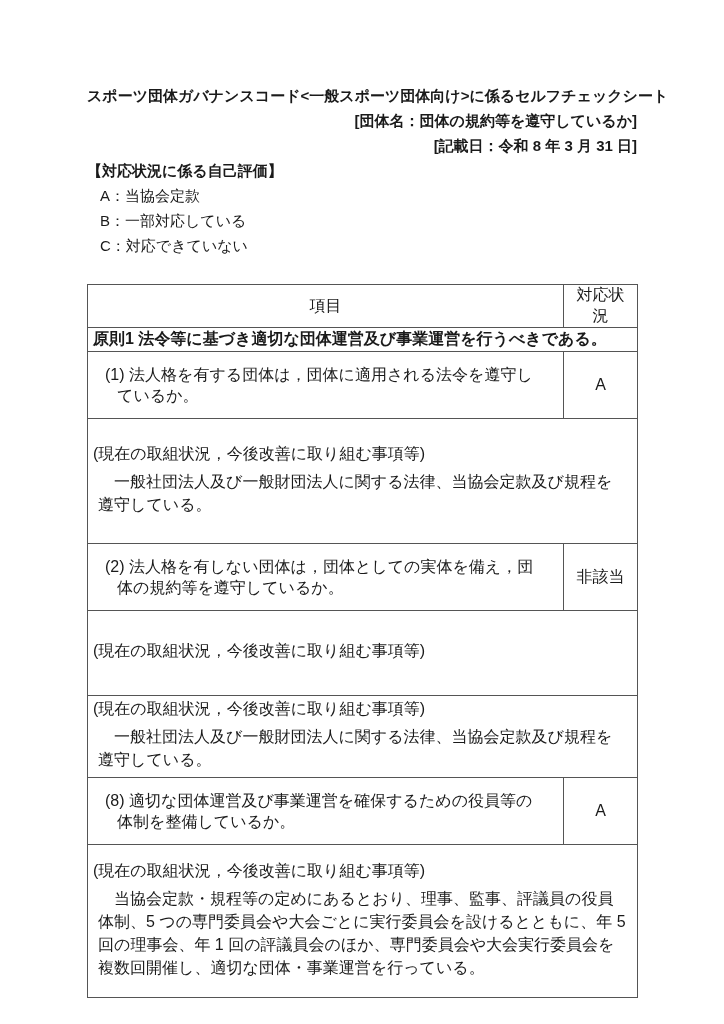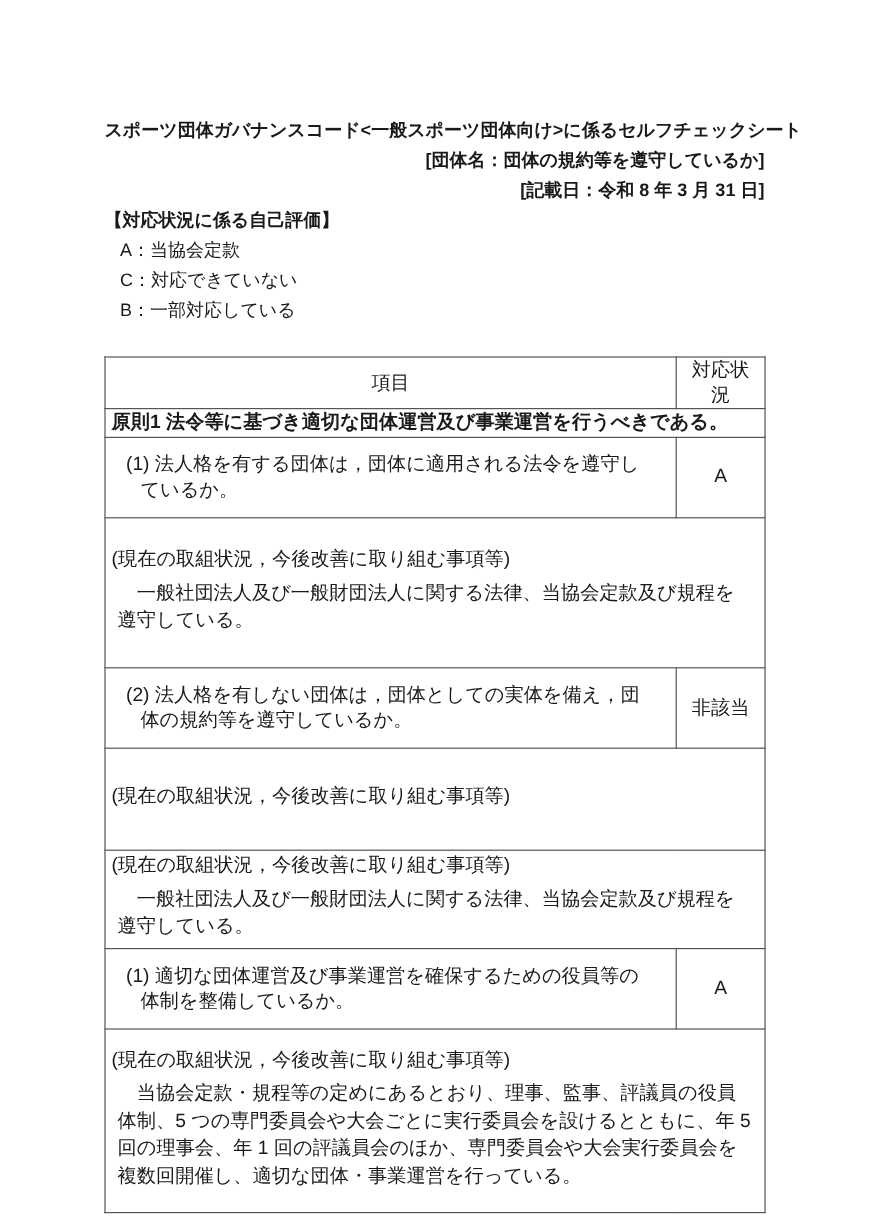--- a/index.html
+++ b/index.html
@@ -21,21 +21,20 @@
     padding: 84px 87px 0 87px;
     background: #ffffff;
   }
   
   .doc-title {
     font-size: 15px;
     font-weight: bold;
     line-height: 24px;
     text-align: right;
     white-space: nowrap;
-    margin-top: 13px;
   }
   .doc-sub {
     font-size: 15px;
     font-weight: bold;
     line-height: 25px;
     text-align: right;
   }
   
   .legend-heading {
     font-size: 15px;
@@ -110,22 +109,22 @@
 
 <div class="page">
 
   <div class="doc-title">スポーツ団体ガバナンスコード&lt;一般スポーツ団体向け&gt;に係るセルフチェックシート</div>
   <div class="doc-sub">[団体名：団体の規約等を遵守しているか]</div>
   <div class="doc-sub">[記載日：令和 8 年 3 月 31 日]</div>
 
   <div class="legend">
     <div class="legend-heading">【対応状況に係る自己評価】</div>
     <div class="legend-item">A：当協会定款</div>
+    <div class="legend-item">B：一部対応している</div>
     <div class="legend-item">C：対応できていない</div>
-    <div class="legend-item">B：一部対応している</div>
   </div>
 
   <table class="check-table">
     <colgroup>
       <col class="col-item">
       <col class="col-status">
     </colgroup>
 
     <tbody>
         <tr>
@@ -165,21 +164,21 @@
 
     <tr class="h-d3">
       <td class="note-cell" colspan="2">
         <div class="note-label">(現在の取組状況，今後改善に取り組む事項等)</div>
         <p class="note-body">　一般社団法人及び一般財団法人に関する法律、当協会定款及び規程を遵守している。</p>
       </td>
     </tr>
 
     <tr class="h-q4">
       <td class="q-cell">
-        <p class="q-text">(1) 適切な団体運営及び事業運営を確保するための役員等の体制を整備しているか。</p>
+        <p class="q-text">(8) 適切な団体運営及び事業運営を確保するための役員等の体制を整備しているか。</p>
       </td>
       <td class="status-cell">A</td>
     </tr>
     <tr class="h-d4">
       <td class="note-cell" colspan="2">
         <div class="note-label">(現在の取組状況，今後改善に取り組む事項等)</div>
         <p class="note-body">　当協会定款・規程等の定めにあるとおり、理事、監事、評議員の役員体制、5 つの専門委員会や大会ごとに実行委員会を設けるとともに、年 5 回の理事会、年 1 回の評議員会のほか、専門委員会や大会実行委員会を複数回開催し、適切な団体・事業運営を行っている。</p>
       </td>
     </tr>
   </tbody>

